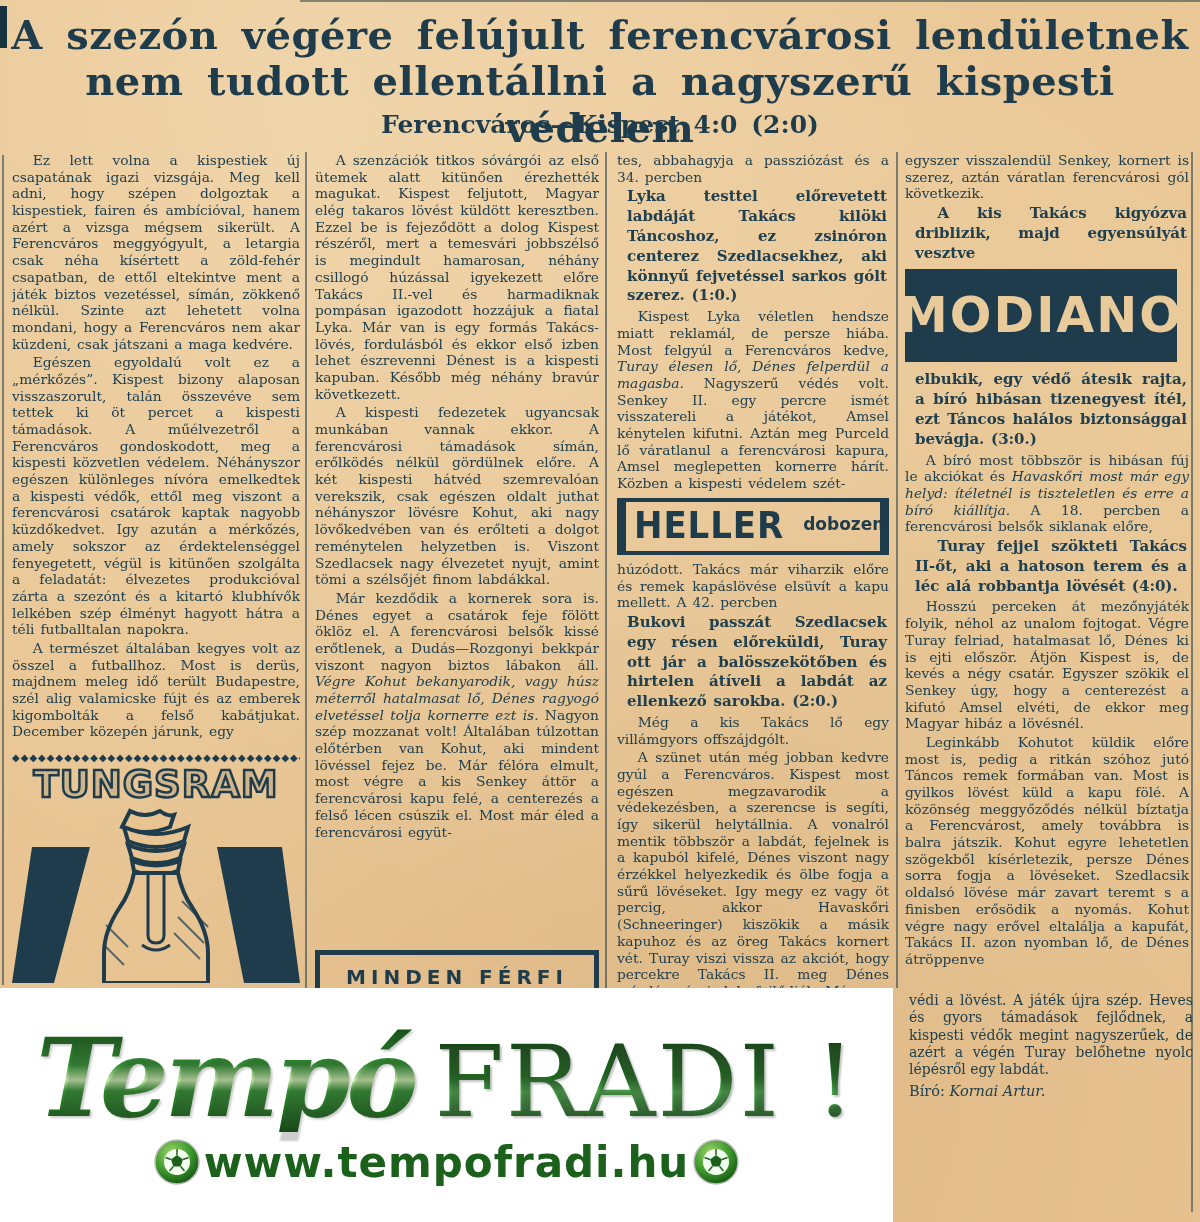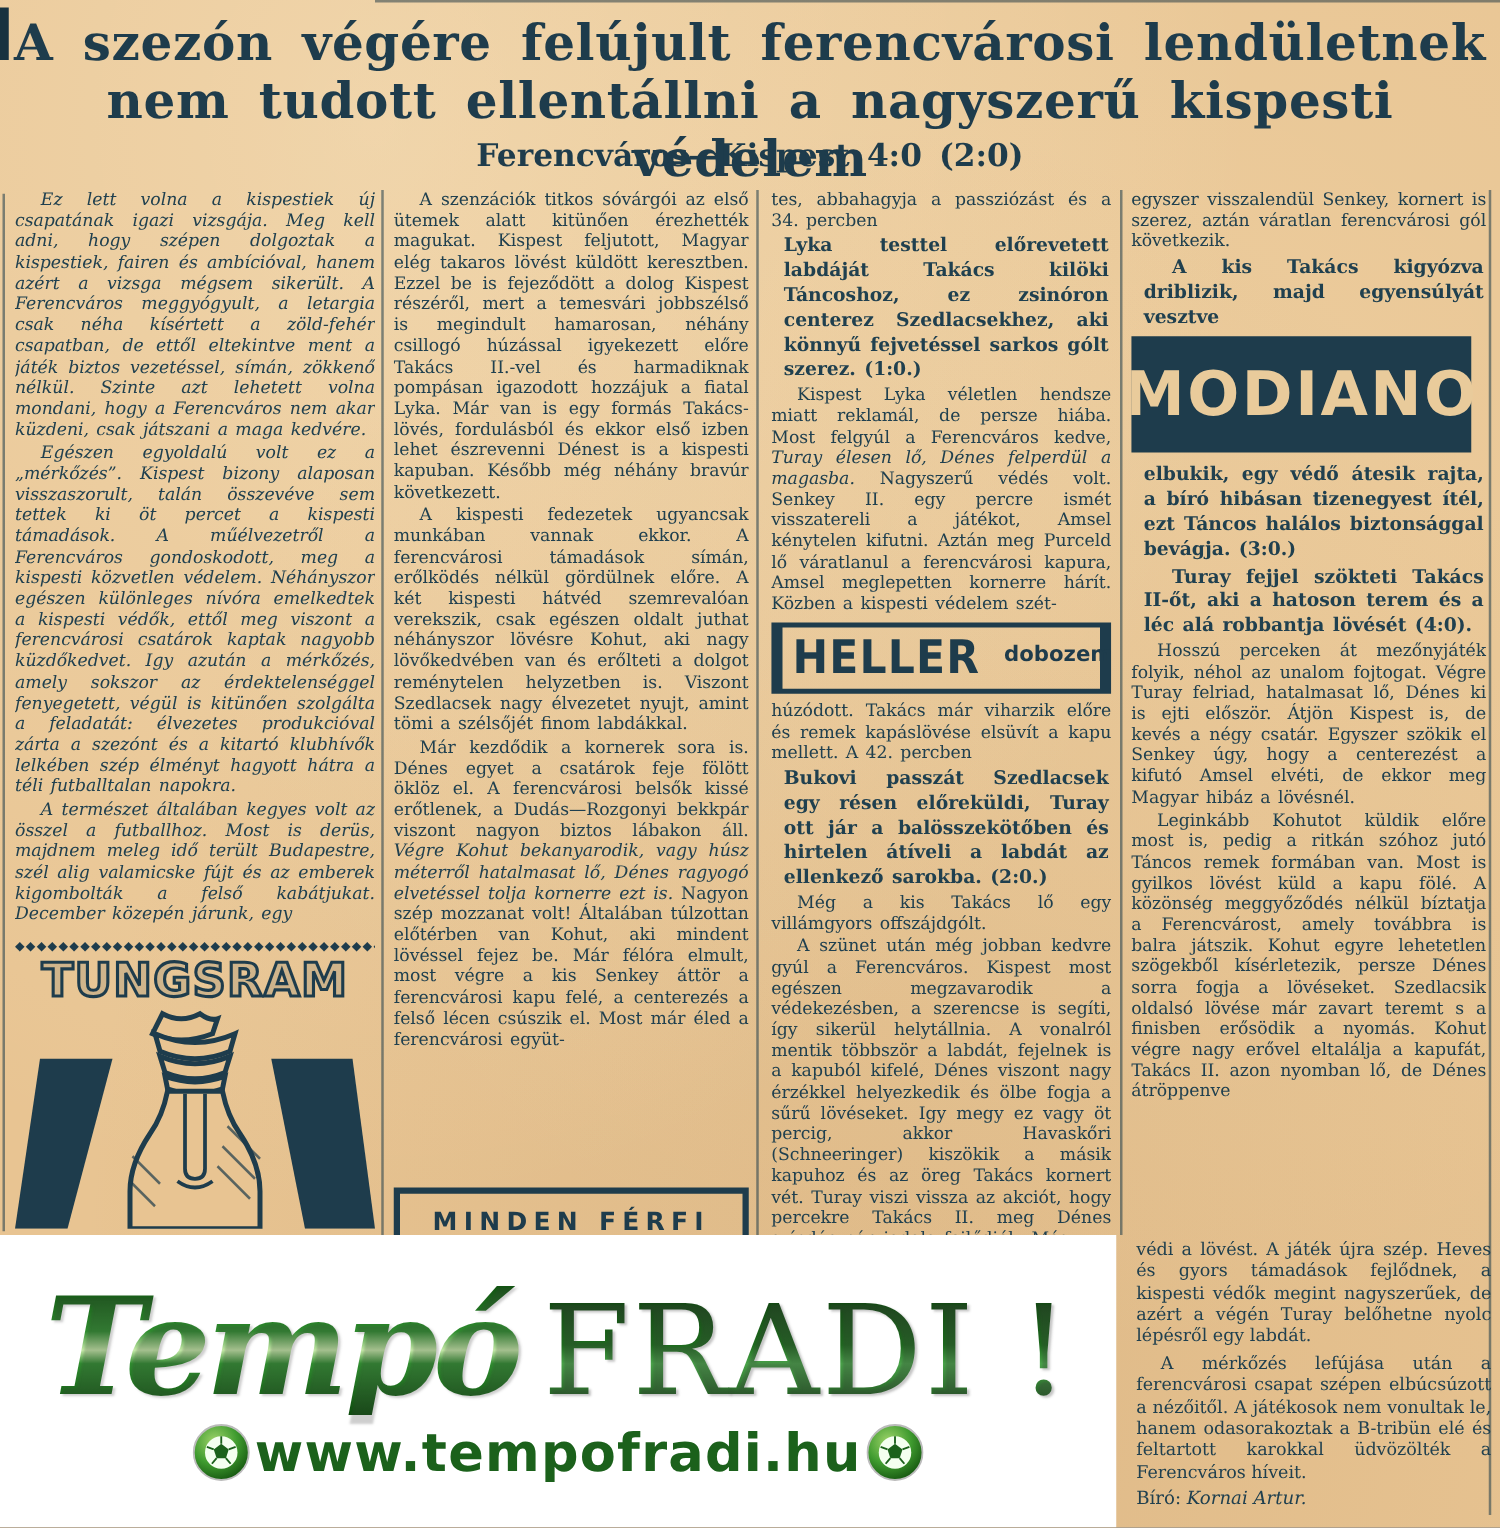--- a/index.html
+++ b/index.html
@@ -18,21 +18,21 @@
     font-weight:bold;font-size:40px;line-height:1.16;letter-spacing:.5px;word-spacing:9px;color:#1e3c4c;}
   .subhead{position:absolute;left:0;top:110px;width:100%;text-align:center;
     font-weight:bold;font-size:25px;word-spacing:5px;color:#1e3c4c;}
   
   .col{position:absolute;top:152px;font-size:13.8px;line-height:1.21;text-align:justify;overflow:hidden;}
   .col p{margin:0 0 2px 0;text-indent:1.5em;word-spacing:1.5px;}
   .col p.noind{text-indent:0;}
   .col .it{font-style:italic;}
   .goal{font-weight:bold;font-size:15px;line-height:1.32;margin:7px 0 7px 0;padding:0 2px 0 10px;text-indent:1.2em;}
   .goal.noind{text-indent:0;}
-  #col1{left:12px;width:288px;height:604px;font-style:italic;}
+  #col1{left:12px;width:288px;height:604px;}
   #col2{left:315px;width:284px;height:800px;}
   #col3{left:617px;width:272px;height:836px;}
   #col4{left:905px;width:284px;height:836px;}
   #col4b{position:absolute;left:897px;top:992px;width:296px;height:226px;
     font-size:14px;line-height:1.24;text-align:justify;overflow:hidden;}
   #col4b p{margin:0 0 4px 12px;text-indent:1.4em;}
   #col4b p.noind{text-indent:0;}
   .referee{margin-top:8px;text-indent:1.4em;font-size:14.5px;}
   .referee .name{font-style:italic;}
   
@@ -160,28 +160,28 @@
     <p>A szünet után még jobban kedvre gyúl a Ferencváros. Kispest most egészen megzavarodik a védekezésben, a szerencse is segíti, így sikerül helytállnia. A vonalról mentik többször a labdát, fejelnek is a kapuból kifelé, Dénes viszont nagy érzékkel helyezkedik és ölbe fogja a sűrű lövéseket. Igy megy ez vagy öt percig, akkor Havaskőri (Schneeringer) kiszökik a másik kapuhoz és az öreg Takács kornert vét. Turay viszi vissza az akciót, hogy percekre Takács II. meg Dénes színdús párviadala fejlődjék. Még</p>
   </div>
 
   <div class="col" id="col4">
     <p class="noind">egyszer visszalendül Senkey, kornert is szerez, aztán váratlan ferencvárosi gól következik.</p>
     <p class="goal">A kis Takács kigyózva driblizik, majd egyensúlyát vesztve</p>
     <div class="modiano">
       <span class="modiano-word">MODIANO</span>
     </div>
     <p class="goal noind">elbukik, egy védő átesik rajta, a bíró hibásan tizenegyest ítél, ezt Táncos halálos biztonsággal bevágja. (3:0.)</p>
+    <p><span>A bíró most többször is hibásan fúj le akciókat és </span><span class="it">Havaskőri most már egy helyd: ítéletnél is tiszteletlen és erre a bíró kiállítja.</span><span> A 18. percben a ferencvárosi belsők siklanak előre,</span></p>
     <p class="goal">Turay fejjel szökteti Takács II-őt, aki a hatoson terem és a léc alá robbantja lövését (4:0).</p>
     <p>Hosszú perceken át mezőnyjáték folyik, néhol az unalom fojtogat. Végre Turay felriad, hatalmasat lő, Dénes ki is ejti először. Átjön Kispest is, de kevés a négy csatár. Egyszer szökik el Senkey úgy, hogy a centerezést a kifutó Amsel elvéti, de ekkor meg Magyar hibáz a lövésnél.</p>
     <p>Leginkább Kohutot küldik előre most is, pedig a ritkán szóhoz jutó Táncos remek formában van. Most is gyilkos lövést küld a kapu fölé. A közönség meggyőződés nélkül bíztatja a Ferencvárost, amely továbbra is balra játszik. Kohut egyre lehetetlen szögekből kísérletezik, persze Dénes sorra fogja a lövéseket. Szedlacsik oldalsó lövése már zavart teremt s a finisben erősödik a nyomás. Kohut végre nagy erővel eltalálja a kapufát, Takács II. azon nyomban lő, de Dénes átröppenve</p>
   </div>
 
   <div id="col4b">
     <p class="noind">védi a lövést. A játék újra szép. Heves és gyors támadások fejlődnek, a kispesti védők megint nagyszerűek, de azért a végén Turay belőhetne nyolc lépésről egy labdát.</p>
-    <p>A mérkőzés lefújása után a ferencvárosi csapat szépen elbúcsúzott a nézőitől. A játékosok nem vonultak le, hanem odasorakoztak a B-tribün elé és feltartott karokkal üdvözölték a Ferencváros híveit.</p>
     <p class="referee noind"><span>Bíró: </span><span class="name">Kornai Artur.</span></p>
   </div>
 
   <div class="wm">
     <div class="wm-row1">
       <span class="wm-script">Tempó</span>
       <span class="wm-serif">FRADI !</span>
     </div>
     <div class="wm-row2">
       <svg class="ball" viewBox="0 0 46 46">

